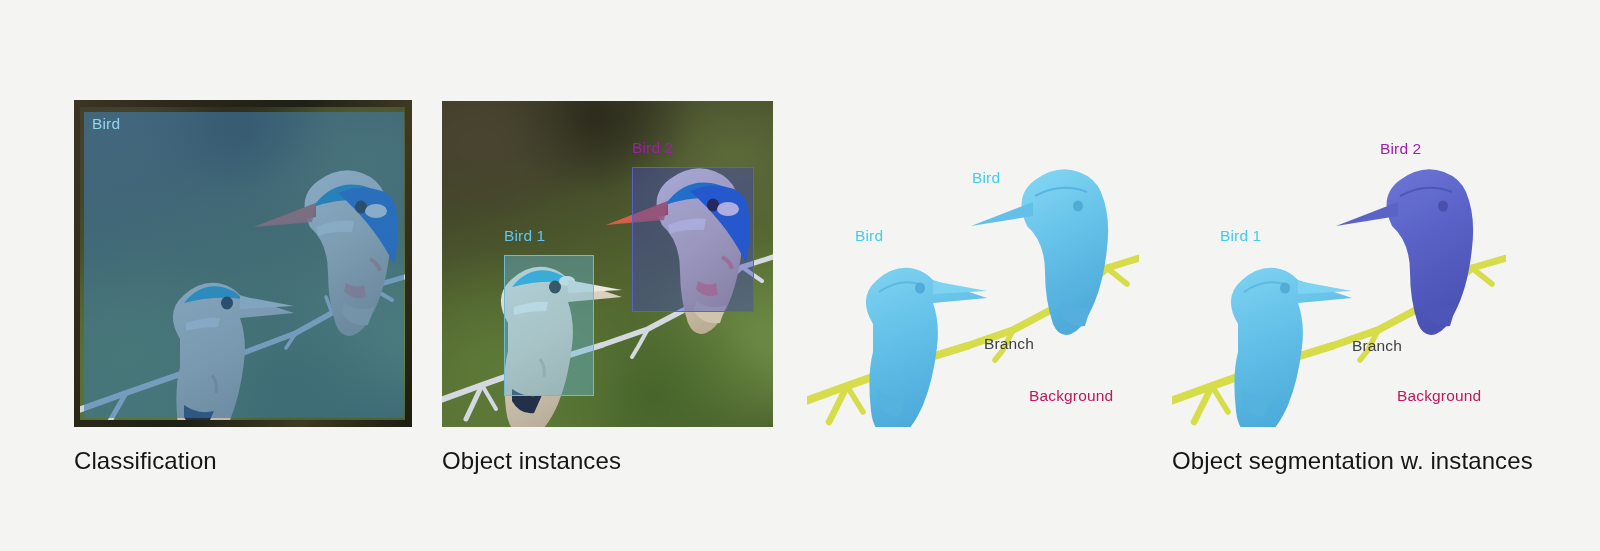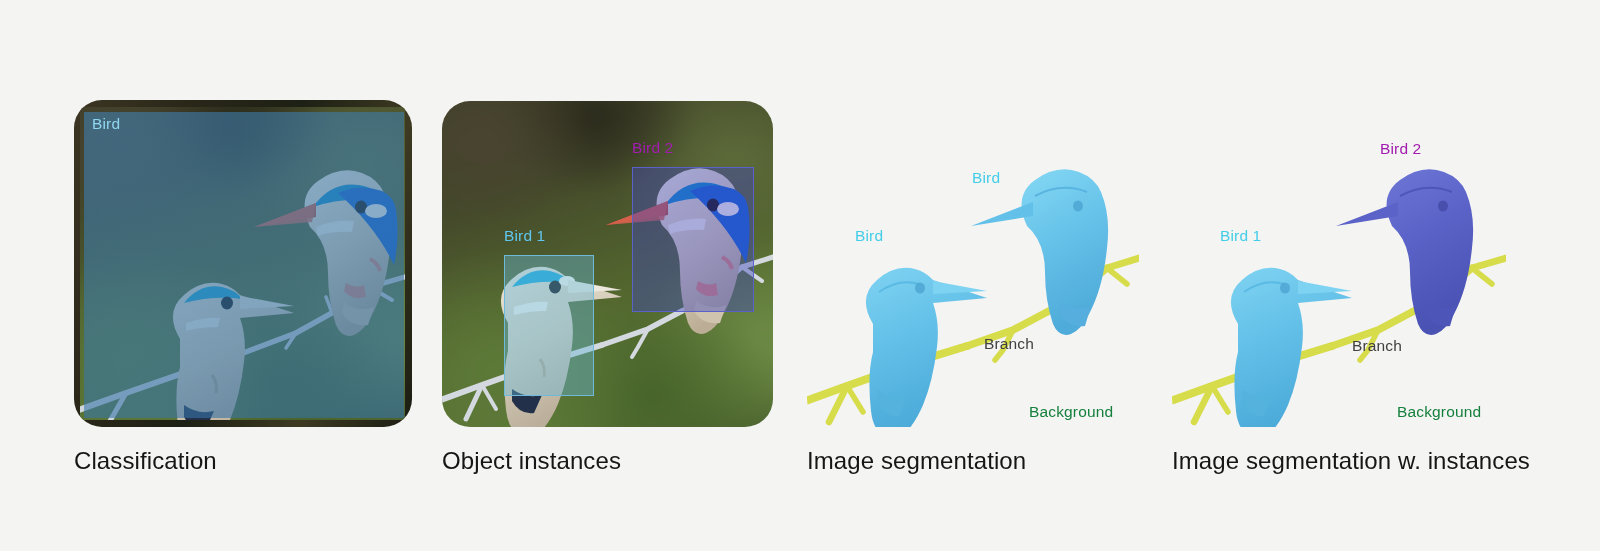--- a/index.html
+++ b/index.html
@@ -34,21 +34,20 @@
     letter-spacing: 0.1px;
     white-space: nowrap;
   }
 
   
   .scene {
     position: absolute;
     left: 0; top: 0;
     width: 100%; height: 100%;
     overflow: hidden;
-    border-radius: 28px;
   }
 
   
   .bg-natural {
     position: absolute;
     inset: -6%;
     background:
       radial-gradient(ellipse 42% 34% at 16% 16%, #4a4431 0%, rgba(74,68,49,0) 72%),
       radial-gradient(ellipse 40% 30% at 46% 10%, #2b2a1c 0%, rgba(43,42,28,0) 70%),
       radial-gradient(ellipse 46% 40% at 84% 22%, #5d6b3a 0%, rgba(93,107,58,0) 74%),
@@ -95,21 +94,21 @@
     position: absolute;
     font-size: 15.5px;
     white-space: nowrap;
     letter-spacing: 0.15px;
   }
   .label-bird-light { color: #8fd5ef; }
   .label-bird-cyan  { color: #43cde8; }
   .label-bird1-blue { color: #5fc7ef; }
   .label-bird2-blue { color: #a21caf; }
   .label-branch     { color: #404040; }
-  .label-background { color: #15803d; margin-top: 16px; }
+  .label-background { color: #be185d; }
 
   
   .det-box {
     position: absolute;
     box-sizing: border-box;
   }
   .det-box-1 {
     border: 1.5px solid #6fb9da;
     background: rgba(100,180,215,0.42);
   }
@@ -330,21 +329,20 @@
         </g>
       </svg>
 
       <div class="img-label label-bird-cyan" style="left:165px; top:67px;">Bird</div>
       <div class="img-label label-bird-cyan" style="left:48px; top:125px;">Bird</div>
       <div class="img-label label-branch" style="left:177px; top:233px;">Branch</div>
       <div class="img-label label-background" style="left:222px; top:285px;">Background</div>
     </div>
   </div>
 
-  <div class="panel-caption" style="left:807px; top:447px;">Image segmentation</div>
 
   <div class="panel" style="left:1172px; top:102px; width:334px; height:325px;">
 
     <div class="scene">
       <div class="bg-green"></div>
 
       <svg class="overlay-svg" viewBox="0 0 334 325" preserveAspectRatio="none">
         <defs>
           <linearGradient id="insBird1" x1="0" y1="0" x2="0.3" y2="1">
             <stop offset="0%" stop-color="#7fd3f2"></stop>
@@ -391,15 +389,15 @@
         </g>
       </svg>
 
       <div class="img-label label-bird2-blue" style="left:208px; top:38px;">Bird 2</div>
       <div class="img-label label-bird-cyan" style="left:48px; top:125px;">Bird 1</div>
       <div class="img-label label-branch" style="left:180px; top:235px;">Branch</div>
       <div class="img-label label-background" style="left:225px; top:285px;">Background</div>
     </div>
   </div>
 
-  <div class="panel-caption" style="left:1172px; top:447px;">Image segmentation w. instances</div>
+  <div class="panel-caption" style="left:1172px; top:447px;">Object segmentation w. instances</div>
 
 </div>
 
 </body></html>

